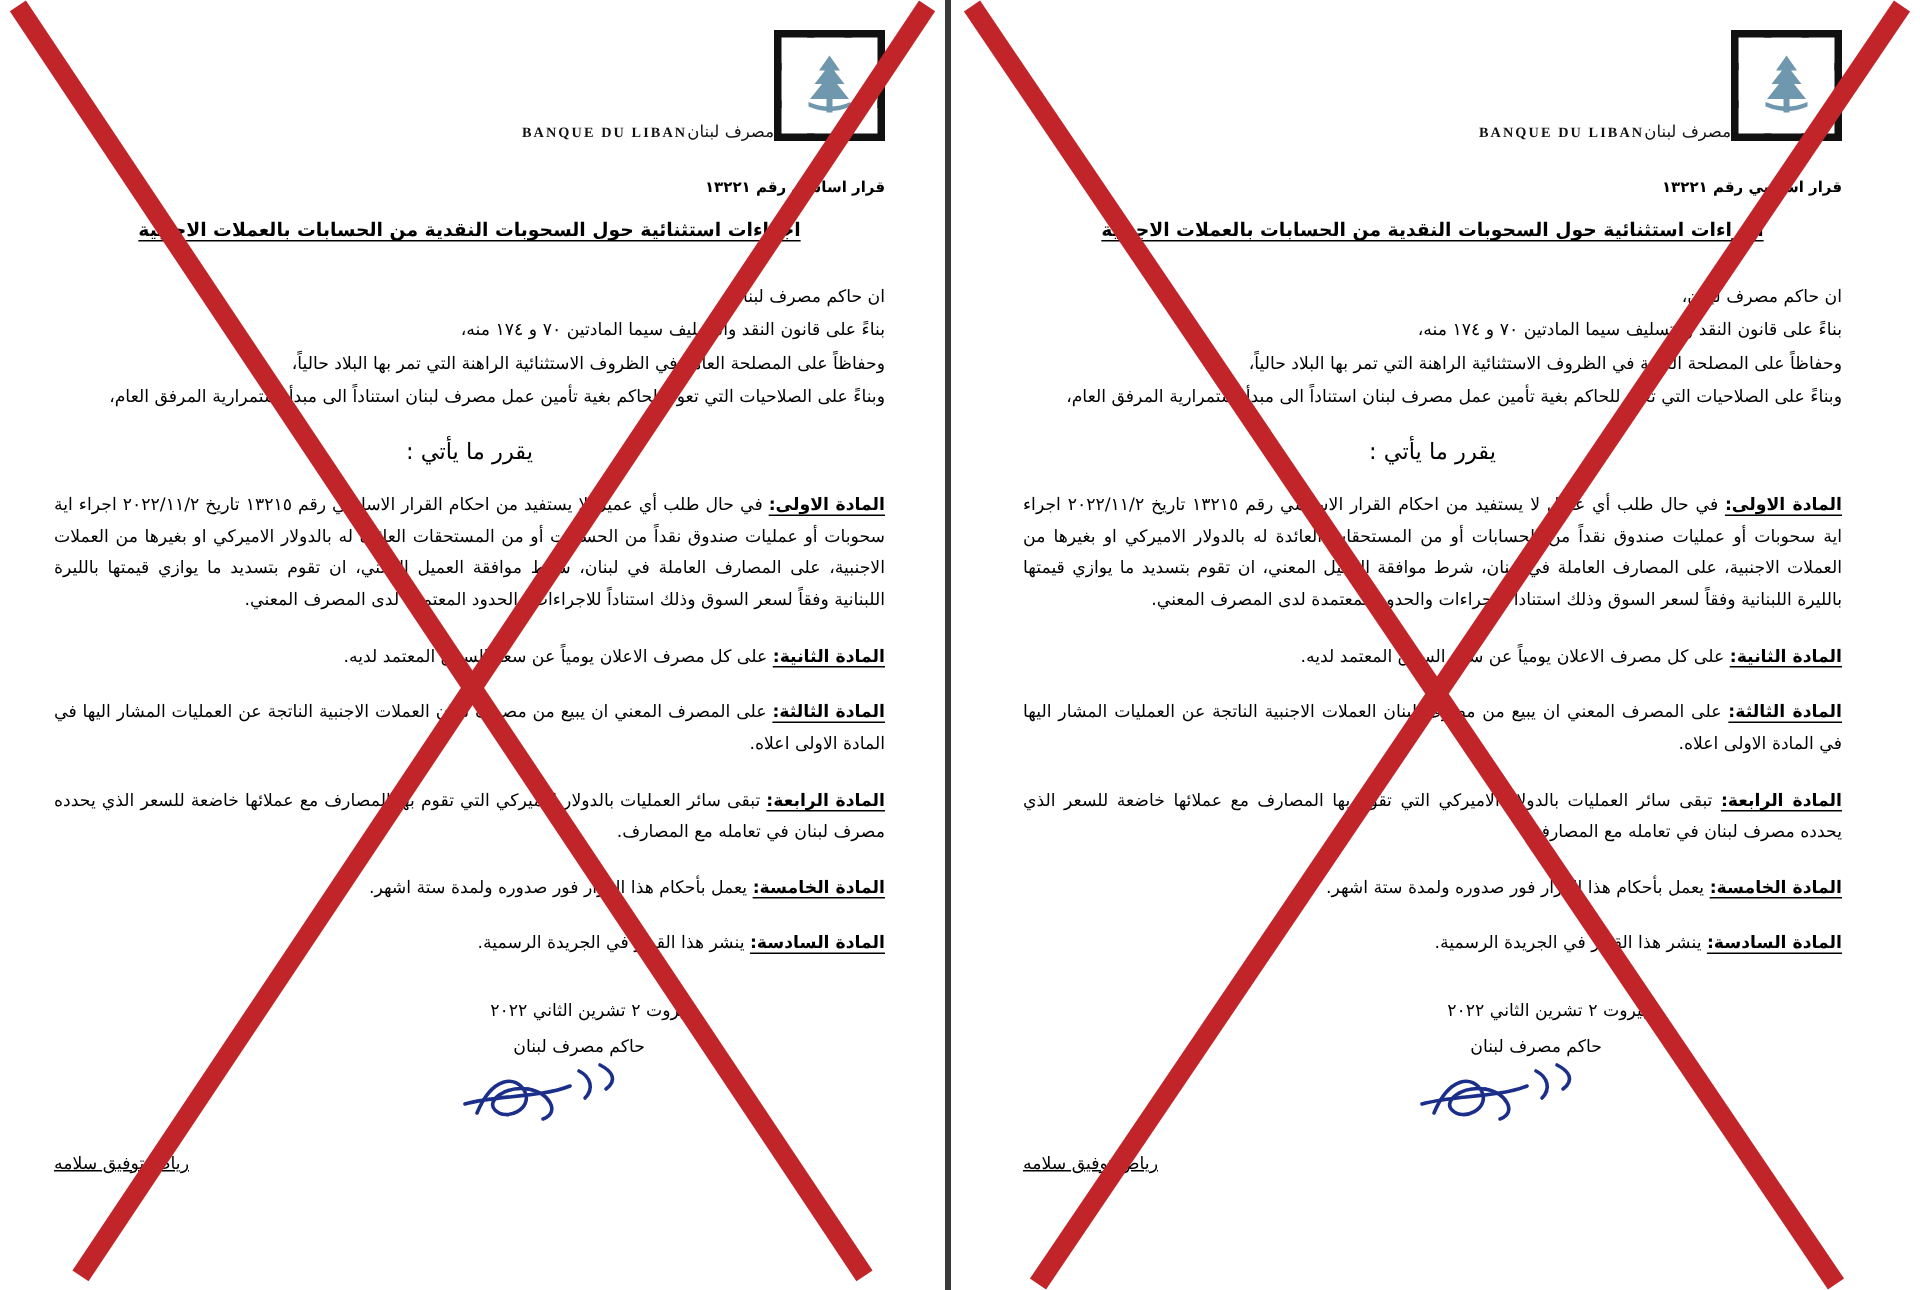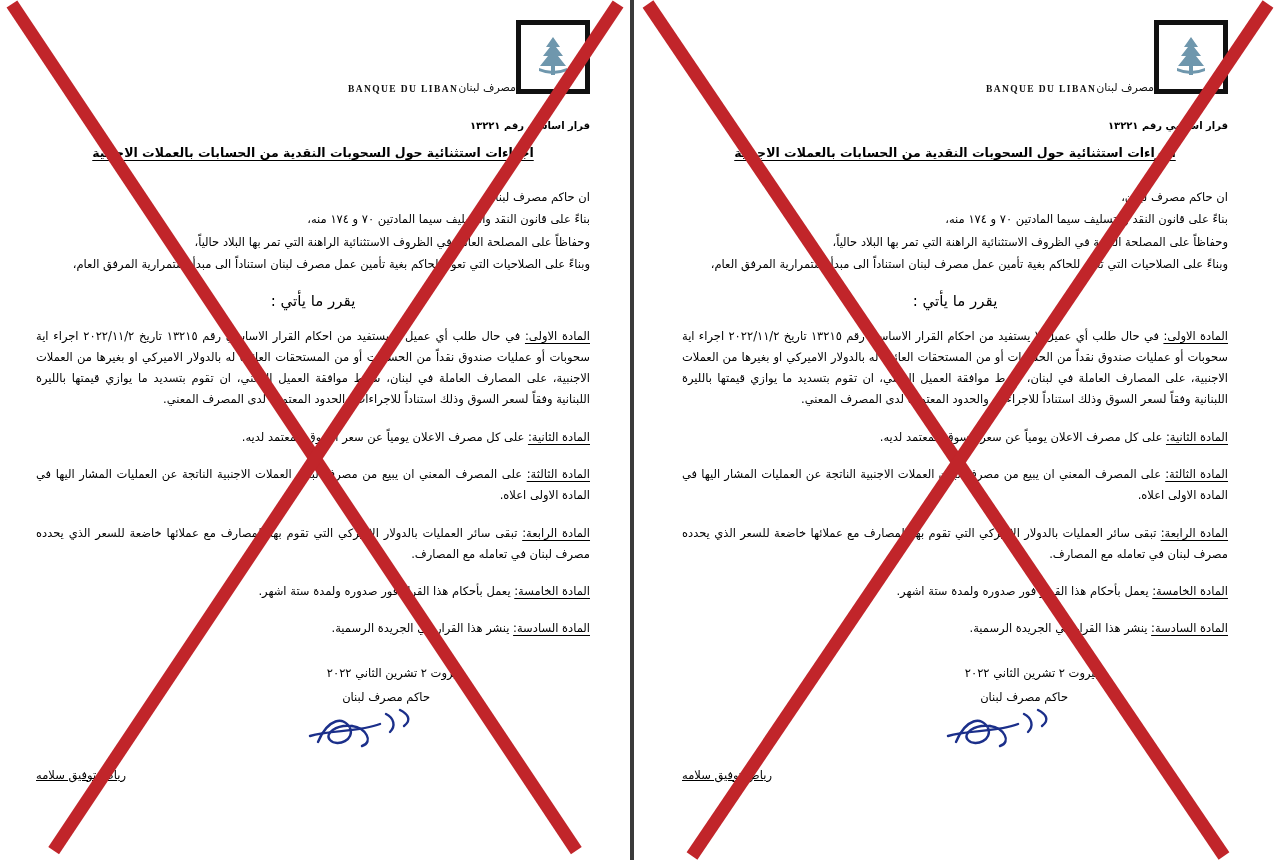--- a/index.html
+++ b/index.html
@@ -134,21 +134,21 @@
     margin-top: 16px;
     font-size: 11.5px;
     line-height: 1.85;
     color: #000;
     text-align: justify;
     text-align-last: right;
   }
   .article .label {
     text-decoration: underline;
     text-underline-offset: 3px;
-    font-weight: normal;
+    font-weight: bold;
   }
 
   .sign-date {
     margin-top: 26px;
     font-size: 11.5px;
     color: #000;
     text-align: right;
     padding-right: 130px;
   }
   .sign-title {

